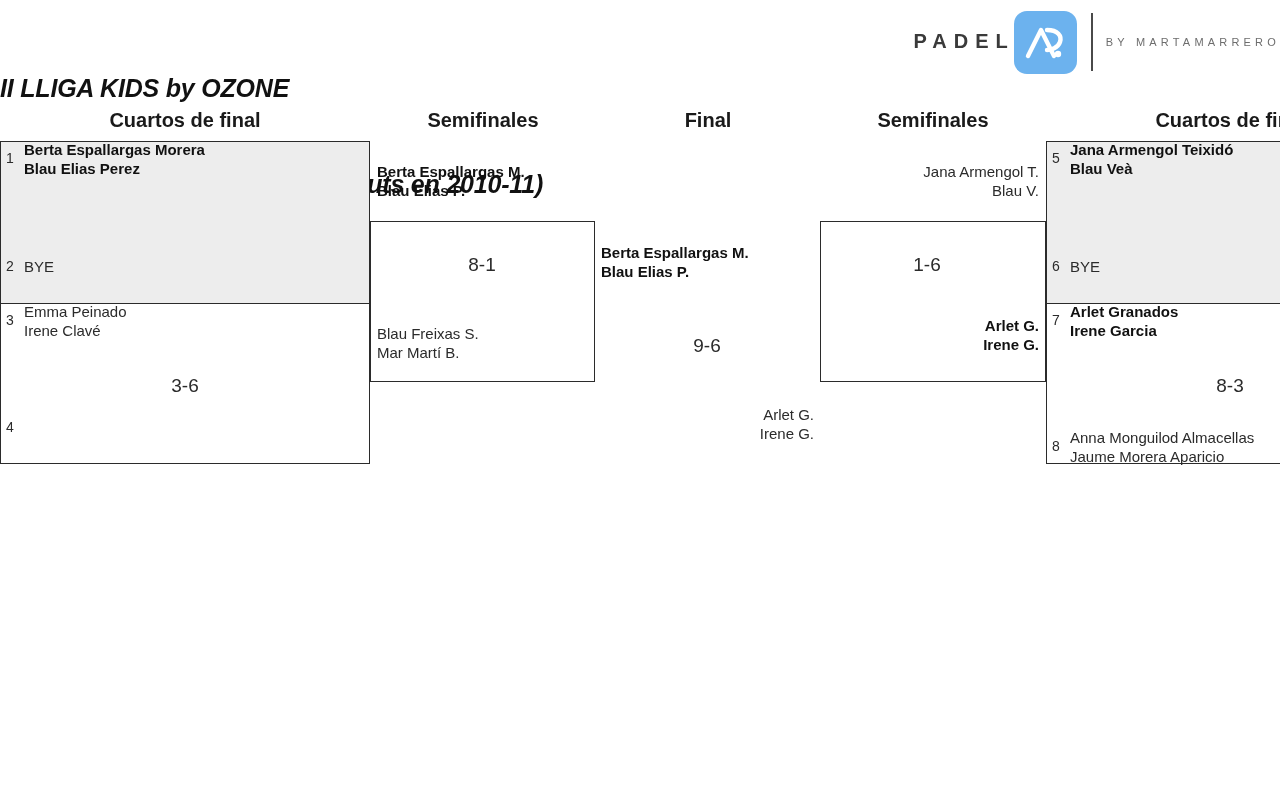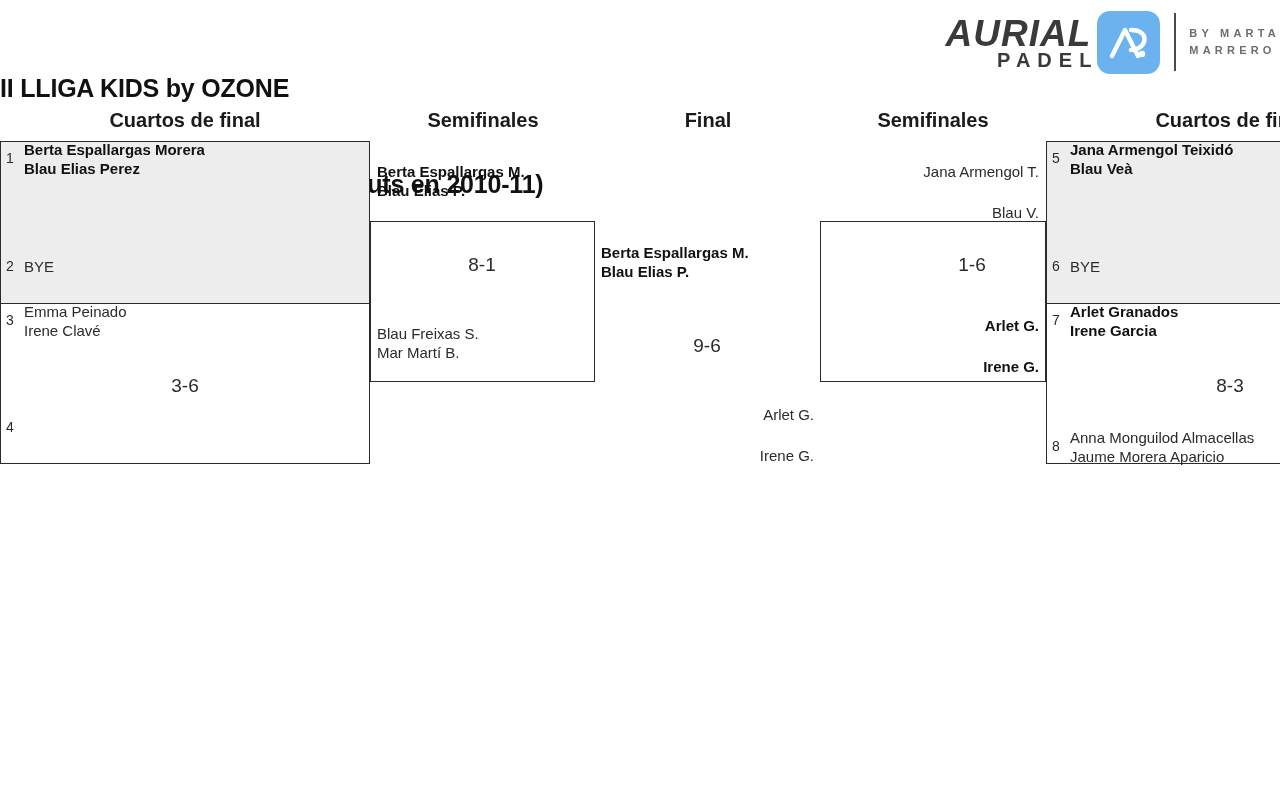--- a/index.html
+++ b/index.html
@@ -22,21 +22,21 @@
     position: absolute;
     left: 0px;
     top: 8px;
     font-size: 25px;
     line-height: 32px;
     font-weight: 700;
     color: #111111;
     letter-spacing: -0.2px;
     white-space: pre;
   }
-  .title-line { display: block; }
+  .title-line { display: block; font-style: italic; }
 
   .logo {
     position: absolute;
     right: 0px;
     top: 6px;
     height: 72px;
     display: flex;
     align-items: center;
     gap: 0px;
   }
@@ -74,24 +74,24 @@
     justify-content: center;
   }
   .logo-divider {
     width: 2px;
     height: 58px;
     background: #4a4a4a;
     margin: 0 13px 0 14px;
   }
   .logo-by {
     display: flex;
-    flex-direction: column;
+    flex-direction: row;
     justify-content: center;
     font-size: 11px;
-    font-weight: 700;
+    font-weight: 400;
     letter-spacing: 4.2px;
     color: #6d6d6d;
     line-height: 17px;
   }
   .logo-by span { white-space: nowrap; }
 
   
   .round-header {
     position: absolute;
     top: 109px;
@@ -136,21 +136,21 @@
     font-weight: 400;
     width: 18px;
     flex: 0 0 18px;
     text-align: left;
     padding-top: 9px;
   }
   .names {
     display: flex;
     flex-direction: column;
   }
-  .team.align-right .names { align-items: flex-end; gap: 22px; }
+  .team.align-right .names { align-items: flex-end; }
   .names .nm { display: block; }
   .winner .names { font-weight: 700; color: #111111; }
   .loser .names  { font-weight: 400; color: #2b2b2b; }
 
   .single-line .names { padding-top: 0px; text-align: center; }
 
   .score {
     position: absolute;
     font-size: 19px;
     color: #2b2b2b;
@@ -162,21 +162,20 @@
 </head>
 <body>
 
 <div class="page-title">
   <span class="title-line">II LLIGA KIDS by OZONE</span>
   <span class="title-line">Fase final. INFANTIL FEM (nascuts en 2010-11)</span>
 </div>
 
 <div class="logo">
   <div class="logo-word">
-    <div class="logo-aurial">AURIAL</div>
     <div class="logo-padel">PADEL</div>
   </div>
   <div class="logo-mark">
     <svg width="42" height="38" viewBox="0 0 42 38" aria-hidden="true">
       <path d="M4 33 L17 7 L30 33" fill="none" stroke="#ffffff" stroke-width="4.4" stroke-linecap="round" stroke-linejoin="round"></path>
       <path d="M23 7 C34 7 38 13 36 19 C34 25 27 27 23 27" fill="none" stroke="#ffffff" stroke-width="4.4" stroke-linecap="round"></path>
       <circle cx="34" cy="31" r="3.2" fill="#ffffff"></circle>
     </svg>
   </div>
   <div class="logo-divider"></div>
@@ -257,21 +256,21 @@
       <span class="nm">Jana Armengol T.</span>
       <span class="nm">Blau V.</span>
     </span>
   </div>
   <div class="team winner align-right" style="left:820px;top:316px;width:219px;">
     <span class="names">
       <span class="nm">Arlet G.</span>
       <span class="nm">Irene G.</span>
     </span>
   </div>
-  <div class="score" style="left:912px;top:254px;width:120px;">1-6</div>
+  <div class="score" style="left:867px;top:254px;width:120px;">1-6</div>
 
   <div class="match-box shaded" style="left:1046px;top:141px;width:370px;height:163px;"></div>
   <div class="team winner" style="left:1052px;top:140px;width:360px;">
     <span class="seed">5</span>
     <span class="names">
       <span class="nm">Jana Armengol Teixidó</span>
       <span class="nm">Blau Veà</span>
     </span>
   </div>
   <div class="team loser single-line" style="left:1052px;top:257px;width:360px;">

